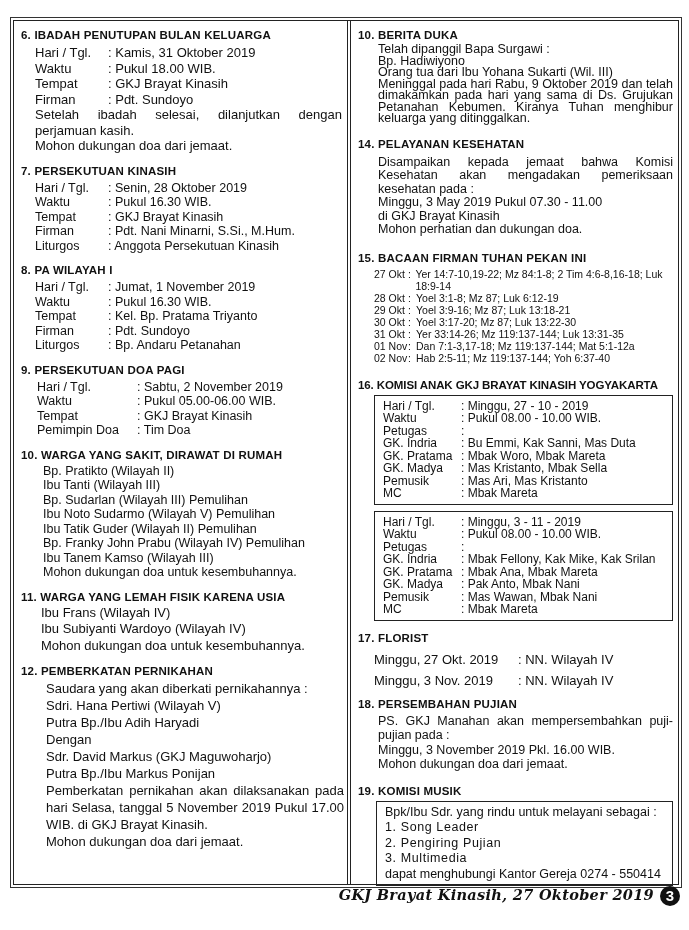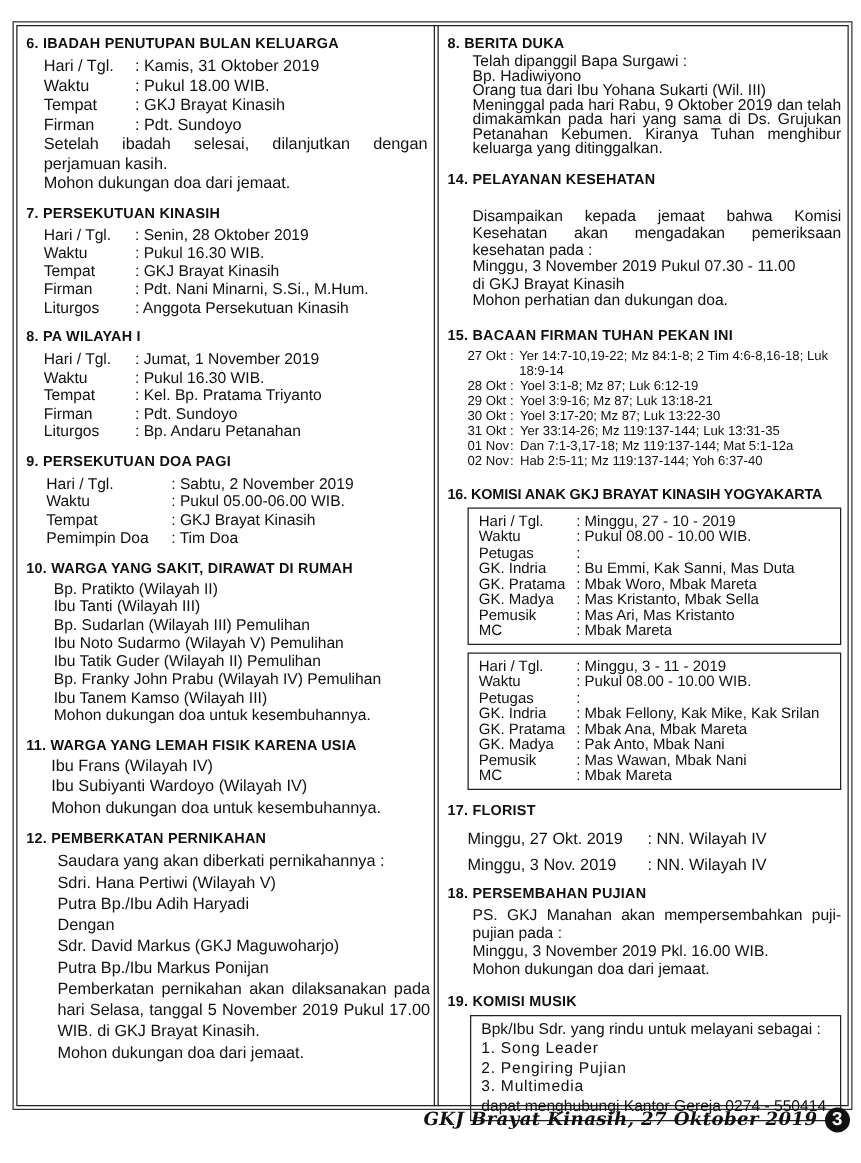--- a/index.html
+++ b/index.html
@@ -166,34 +166,34 @@
       <div>Sdr. David Markus (GKJ Maguwoharjo)</div>
       <div>Putra Bp./Ibu Markus Ponijan</div>
       <div class="just">Pemberkatan pernikahan akan dilaksanakan pada hari Selasa, tanggal 5 November 2019 Pukul 17.00 WIB. di GKJ Brayat Kinasih.</div>
       <div>Mohon dukungan doa dari jemaat.</div>
     </div>
   </div>
 </div>
 
 <div class="col col-right">
   <div class="sec" style="padding-top:8px">
-    <div class="sec-title">8. BERITA DUKA</div>
+    <div class="sec-title">10. BERITA DUKA</div>
     <div class="body compact" style="padding-left:20px;padding-right:6px;line-height:11.5px;font-size:12.5px;margin-top:2px">
       <div>Telah dipanggil Bapa Surgawi :</div>
       <div>Bp. Hadiwiyono</div>
       <div>Orang tua dari Ibu Yohana Sukarti (Wil. III)</div>
       <div class="just">Meninggal pada hari Rabu, 9 Oktober 2019 dan telah dimakamkan pada hari yang sama di Ds. Grujukan Petanahan Kebumen. Kiranya Tuhan menghibur keluarga yang ditinggalkan.</div>
     </div>
   </div>
 
   <div class="sec" style="padding-top:12px">
     <div class="sec-title">14. PELAYANAN KESEHATAN</div>
-    <div class="body compact" style="padding-left:20px;padding-right:6px;margin-top:16px;line-height:13.5px">
+    <div class="body compact" style="padding-left:20px;padding-right:6px;margin-top:5px;line-height:13.5px">
       <div class="just">Disampaikan kepada jemaat bahwa Komisi Kesehatan akan mengadakan pemeriksaan kesehatan pada :</div>
-      <div>Minggu, 3 November 2019 Pukul 07.30 - 11.00</div>
+      <div>Minggu, 3 May 2019 Pukul 07.30 - 11.00</div>
       <div>di GKJ Brayat Kinasih</div>
       <div>Mohon perhatian dan dukungan doa.</div>
     </div>
   </div>
 
   <div class="sec" style="padding-top:14px">
     <div class="sec-title">15. BACAAN FIRMAN TUHAN PEKAN INI</div>
     <div class="small" style="padding-left:16px;padding-right:0;margin-top:3px">
       <div class="kv">
           <span class="k" style="width:34px">27 Okt</span>

